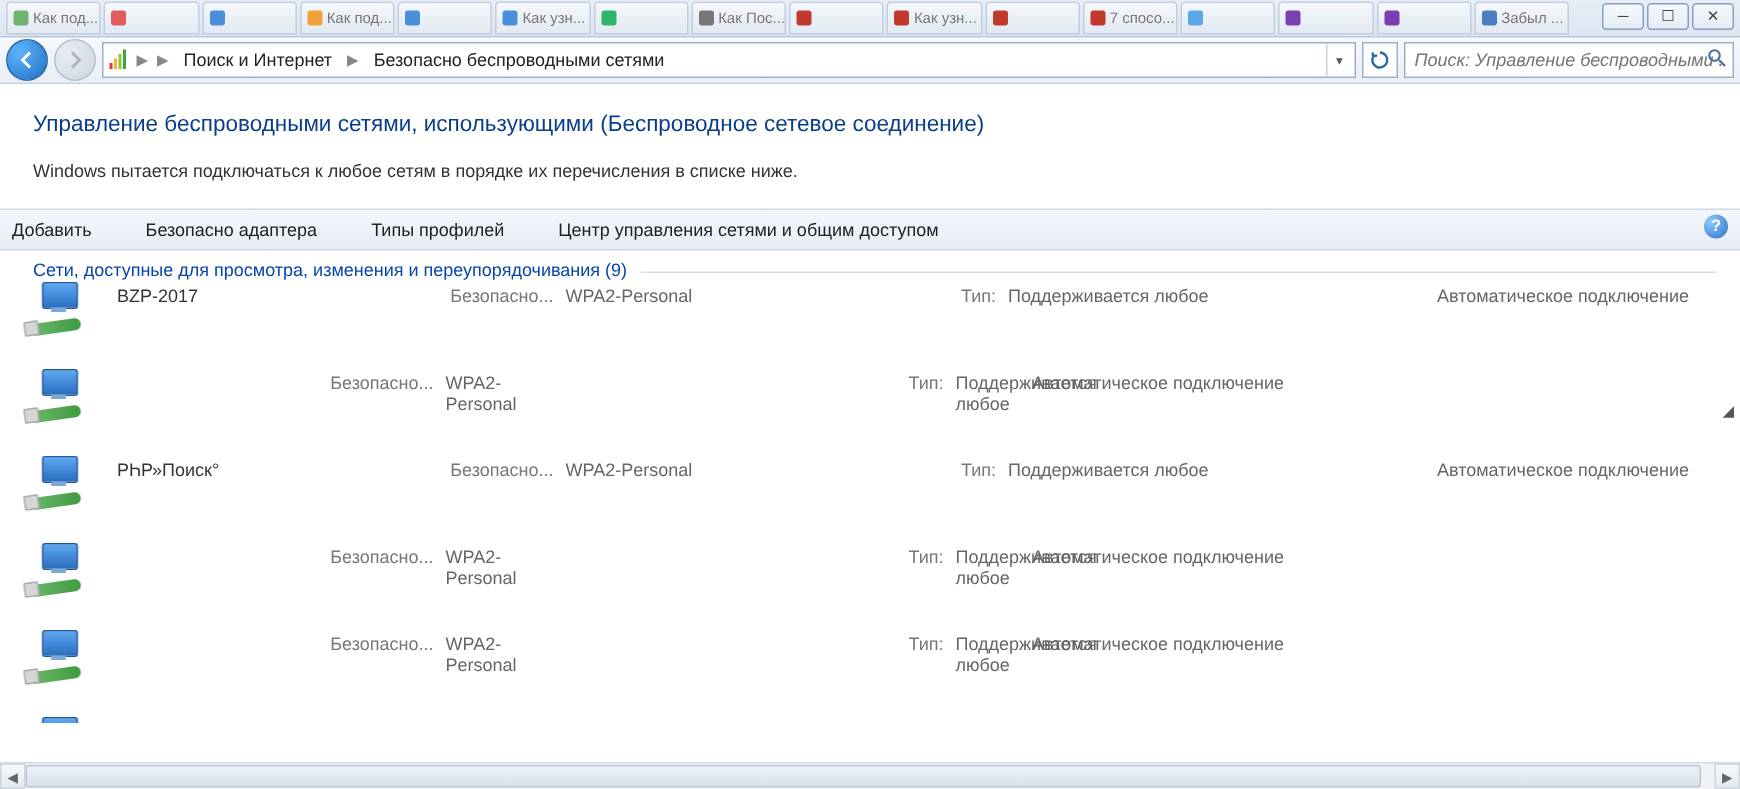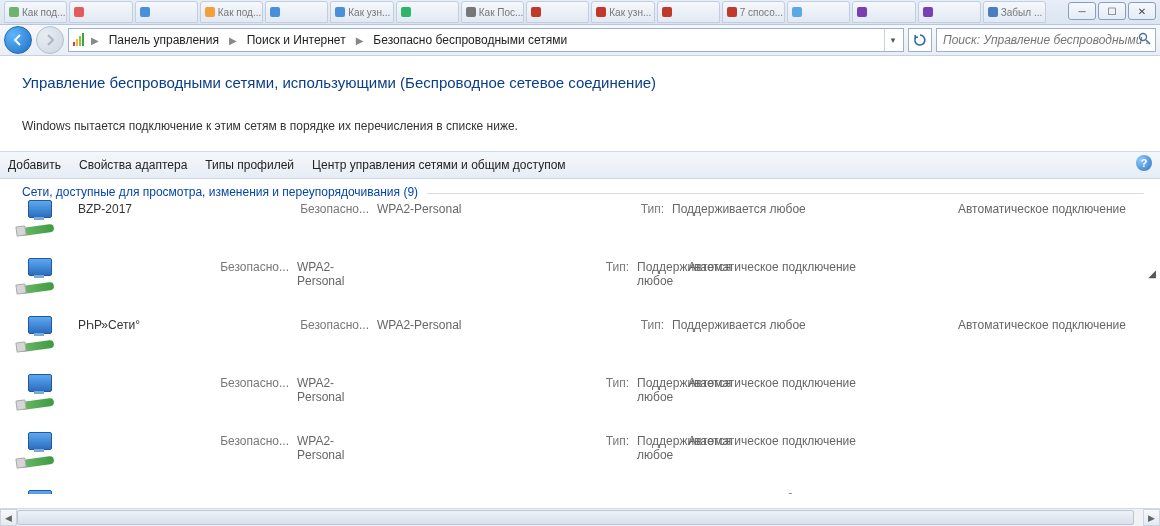--- a/index.html
+++ b/index.html
@@ -173,38 +173,38 @@
   .content {
     padding: 18px 22px 0 22px;
     position: relative;
     height: calc(100% - 24px - 30px - 17px);
     box-sizing: border-box;
     overflow: hidden;
   }
   .page-title {
     color: #0a3e8a;
     font-size: 15px;
-    margin-bottom: 28px;
+    margin-bottom: 16px;
   }
   .page-desc {
     color: #333;
     font-size: 12px;
     margin-bottom: 18px;
   }
 
   
   .toolbar {
     margin: 0 -22px;
     padding: 4px 8px;
     background: linear-gradient(#f4f7fb, #e7edf6);
     border-top: 1px solid #cfd8e5;
     border-bottom: 1px solid #cfd8e5;
     display: flex;
     align-items: center;
-    gap: 18px;
+    gap: 36px;
     position: relative;
   }
   .toolbar span.btn {
     color: #222;
     padding: 2px 0;
   }
   .helpicon {
     position: absolute;
     right: 8px;
     top: 3px;
@@ -468,21 +468,20 @@
   <div class="breadcrumb-wrap">
     <span class="bc-icon">
       <svg width="16" height="16" viewBox="0 0 16 16">
         <rect x="2" y="10" width="2" height="4" fill="#e33"></rect>
         <rect x="5" y="7" width="2" height="7" fill="#f9b233"></rect>
         <rect x="8" y="4" width="2" height="10" fill="#8cc63f"></rect>
         <rect x="11" y="1" width="2" height="13" fill="#3fa535"></rect>
       </svg>
     </span>
     <span class="bc-sep">▶</span>
-    <span class="bc-item">Панель управления</span>
     <span class="bc-sep">▶</span>
     <span class="bc-item">Поиск и Интернет</span>
     <span class="bc-sep">▶</span>
     <span class="bc-item">Безопасно беспроводными сетями</span>
     <span style="flex:1"></span>
     <span class="bc-drop">▾</span>
   </div>
   <div class="refreshbtn">
     <svg width="14" height="14" viewBox="0 0 14 14">
       <path d="M7 2 A5 5 0 1 1 2.5 4.5" stroke="#2a6aa8" stroke-width="1.6" fill="none"></path>
@@ -495,25 +494,25 @@
       <svg width="13" height="13" viewBox="0 0 13 13">
         <circle cx="5" cy="5" r="3.5" stroke="#4a6fa0" stroke-width="1.4" fill="none"></circle>
         <line x1="8" y1="8" x2="12" y2="12" stroke="#4a6fa0" stroke-width="1.6"></line>
       </svg>
     </span>
   </div>
 </div>
 
 <div class="content">
   <div class="page-title">Управление беспроводными сетями, использующими (Беспроводное сетевое соединение)</div>
-  <div class="page-desc">Windows пытается подключение к этим сетям в порядке их перечисления в списке ниже.</div>
+  <div class="page-desc">Windows пытается подключаться к любое сетям в порядке их перечисления в списке ниже.</div>
 
   <div class="toolbar">
     <span class="btn">Добавить</span>
-    <span class="btn">Свойства адаптера</span>
+    <span class="btn">Безопасно адаптера</span>
     <span class="btn">Типы профилей</span>
     <span class="btn">Центр управления сетями и общим доступом</span>
     <span class="helpicon">?</span>
   </div>
 
   <div class="section-header">Сети, доступные для просмотра, изменения и переупорядочивания (9)</div>
   <div class="section-line"></div>
 
   <span class="scroll-marker">◢</span>
 
@@ -545,21 +544,21 @@
         <div class="netval">Поддерживается любое</div>
         <div class="netval" style="text-align: left; padding-left: 20px;">Автоматическое подключение</div>
       </div>
       <div class="netrow">
         <div class="neticon">
           <div class="screen"></div>
           <div class="base"></div>
           <div class="cable"></div>
           <div class="plug"></div>
         </div>
-        <div class="netname">РҺР»Сети°</div>
+        <div class="netname">РҺР»Поиск°</div>
         <div class="netlabel">Безопасно...</div>
         <div class="netval">WPA2-Personal</div>
         <div class="netlabel">Тип:</div>
         <div class="netval">Поддерживается любое</div>
         <div class="netval" style="text-align: left; padding-left: 20px;">Автоматическое подключение</div>
       </div>
       <div class="netrow">
         <div class="neticon">
           <div class="screen"></div>
           <div class="base"></div>

